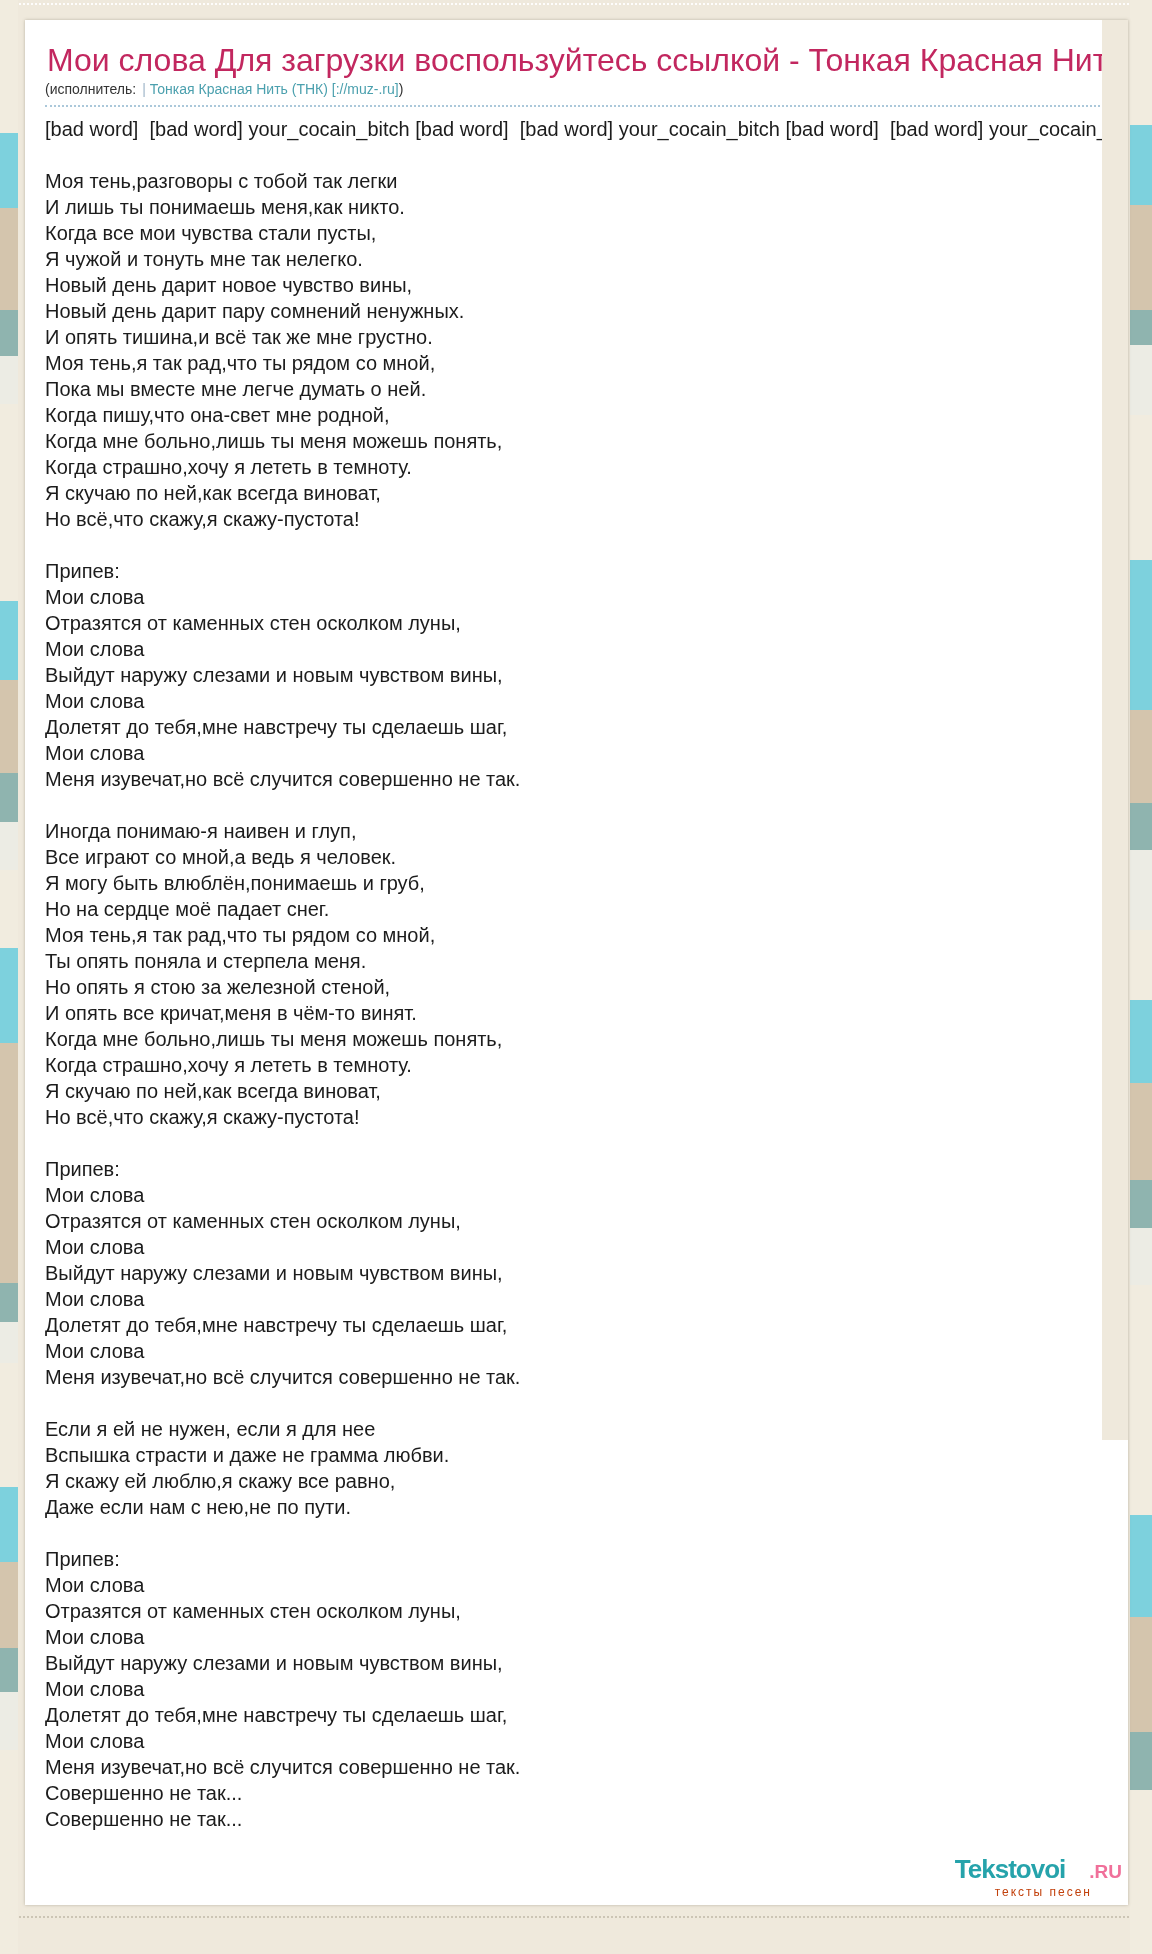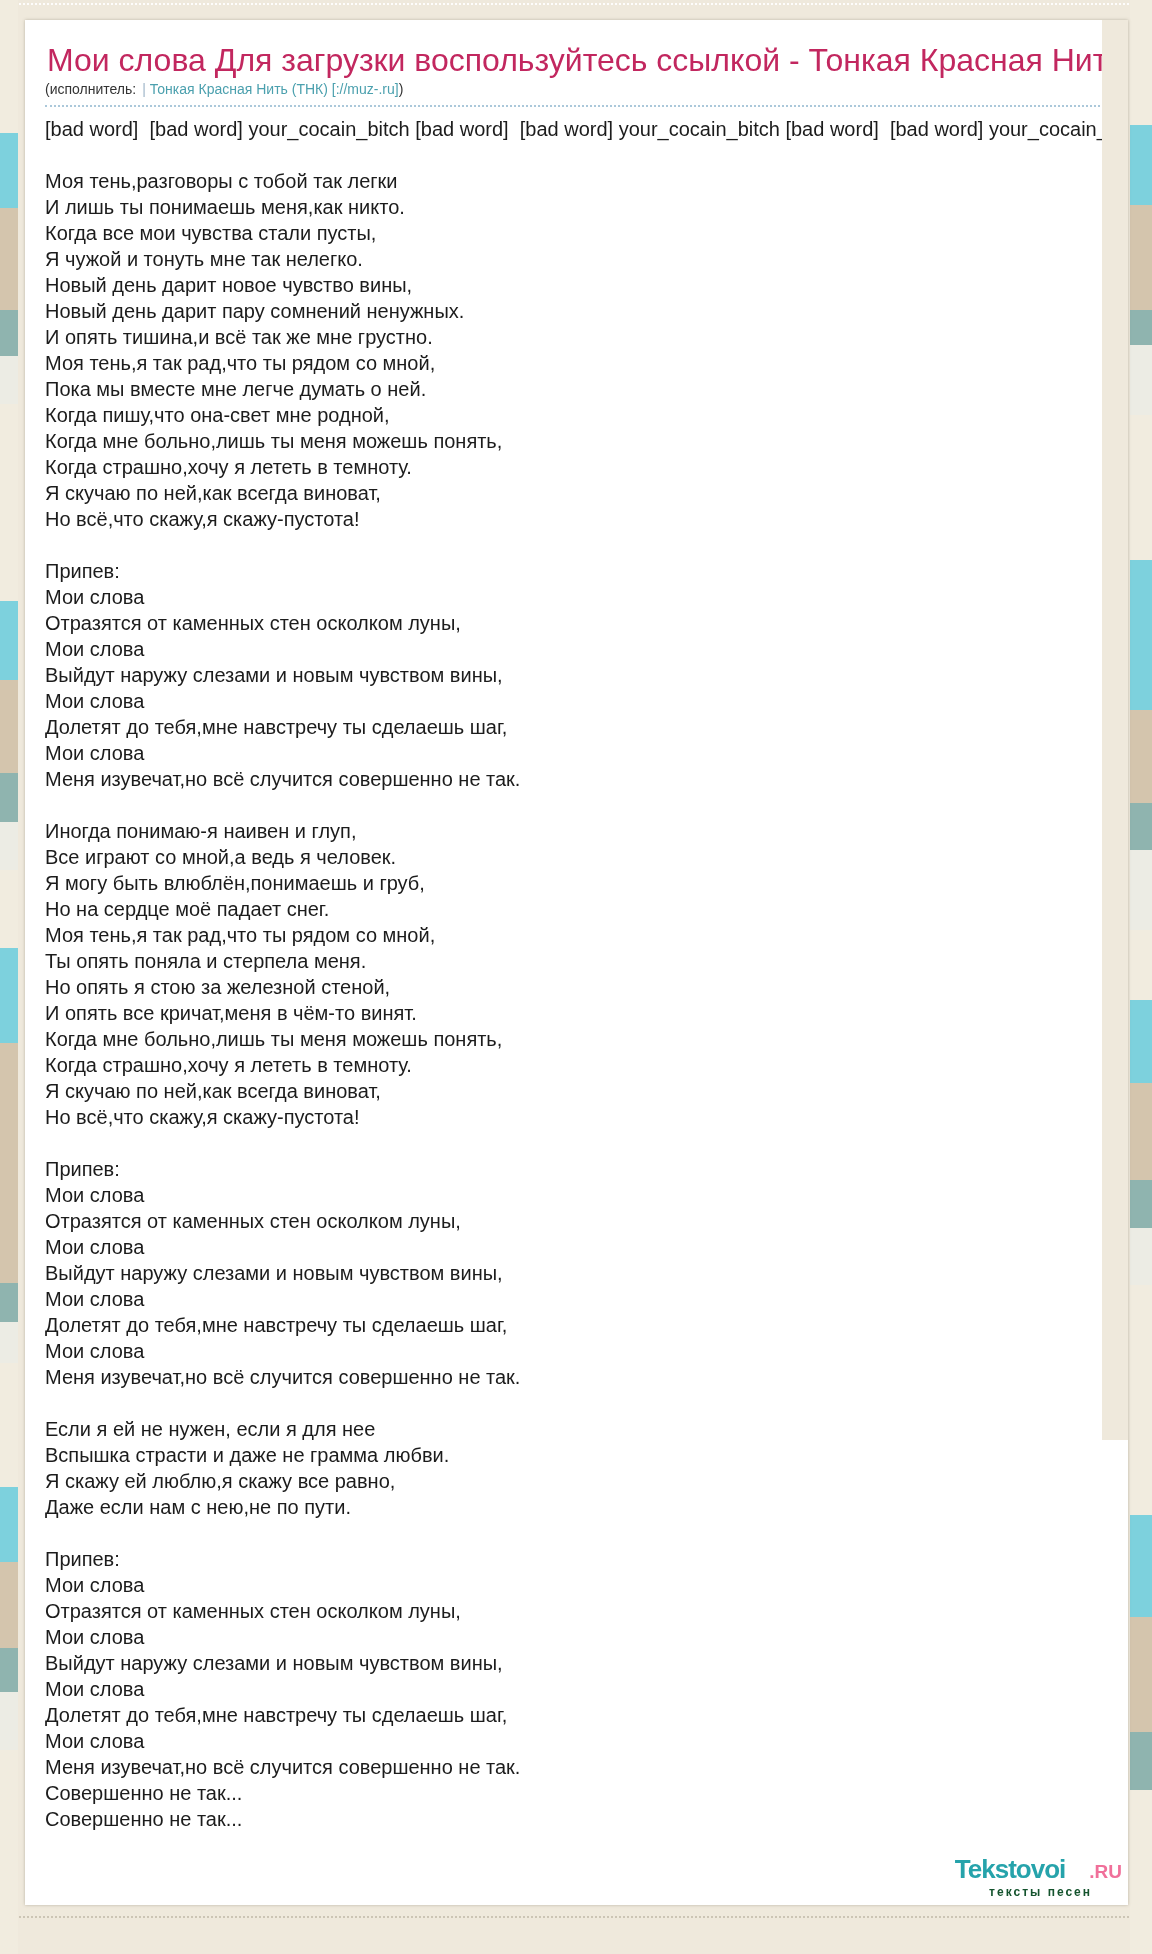--- a/index.html
+++ b/index.html
@@ -105,23 +105,23 @@
   .logo-tld{
     font-size:19px;
     font-weight:bold;
     color:#f0709a;
     margin-left:24px;
   }
   .logo-tagline{
     margin-top:-8px;
     padding-right:30px;
     font-size:12px;
-    font-weight:bold;
+    font-weight:normal;
     letter-spacing:2px;
-    color:#14532d;
+    color:#c2410c;
   }
 </style>
 </head>
 <body>
 
 <div class="page">
 
   <div class="dotline" style="top:3px;"></div>
   <div class="dotline bottom" style="top:1916px;"></div>
 

